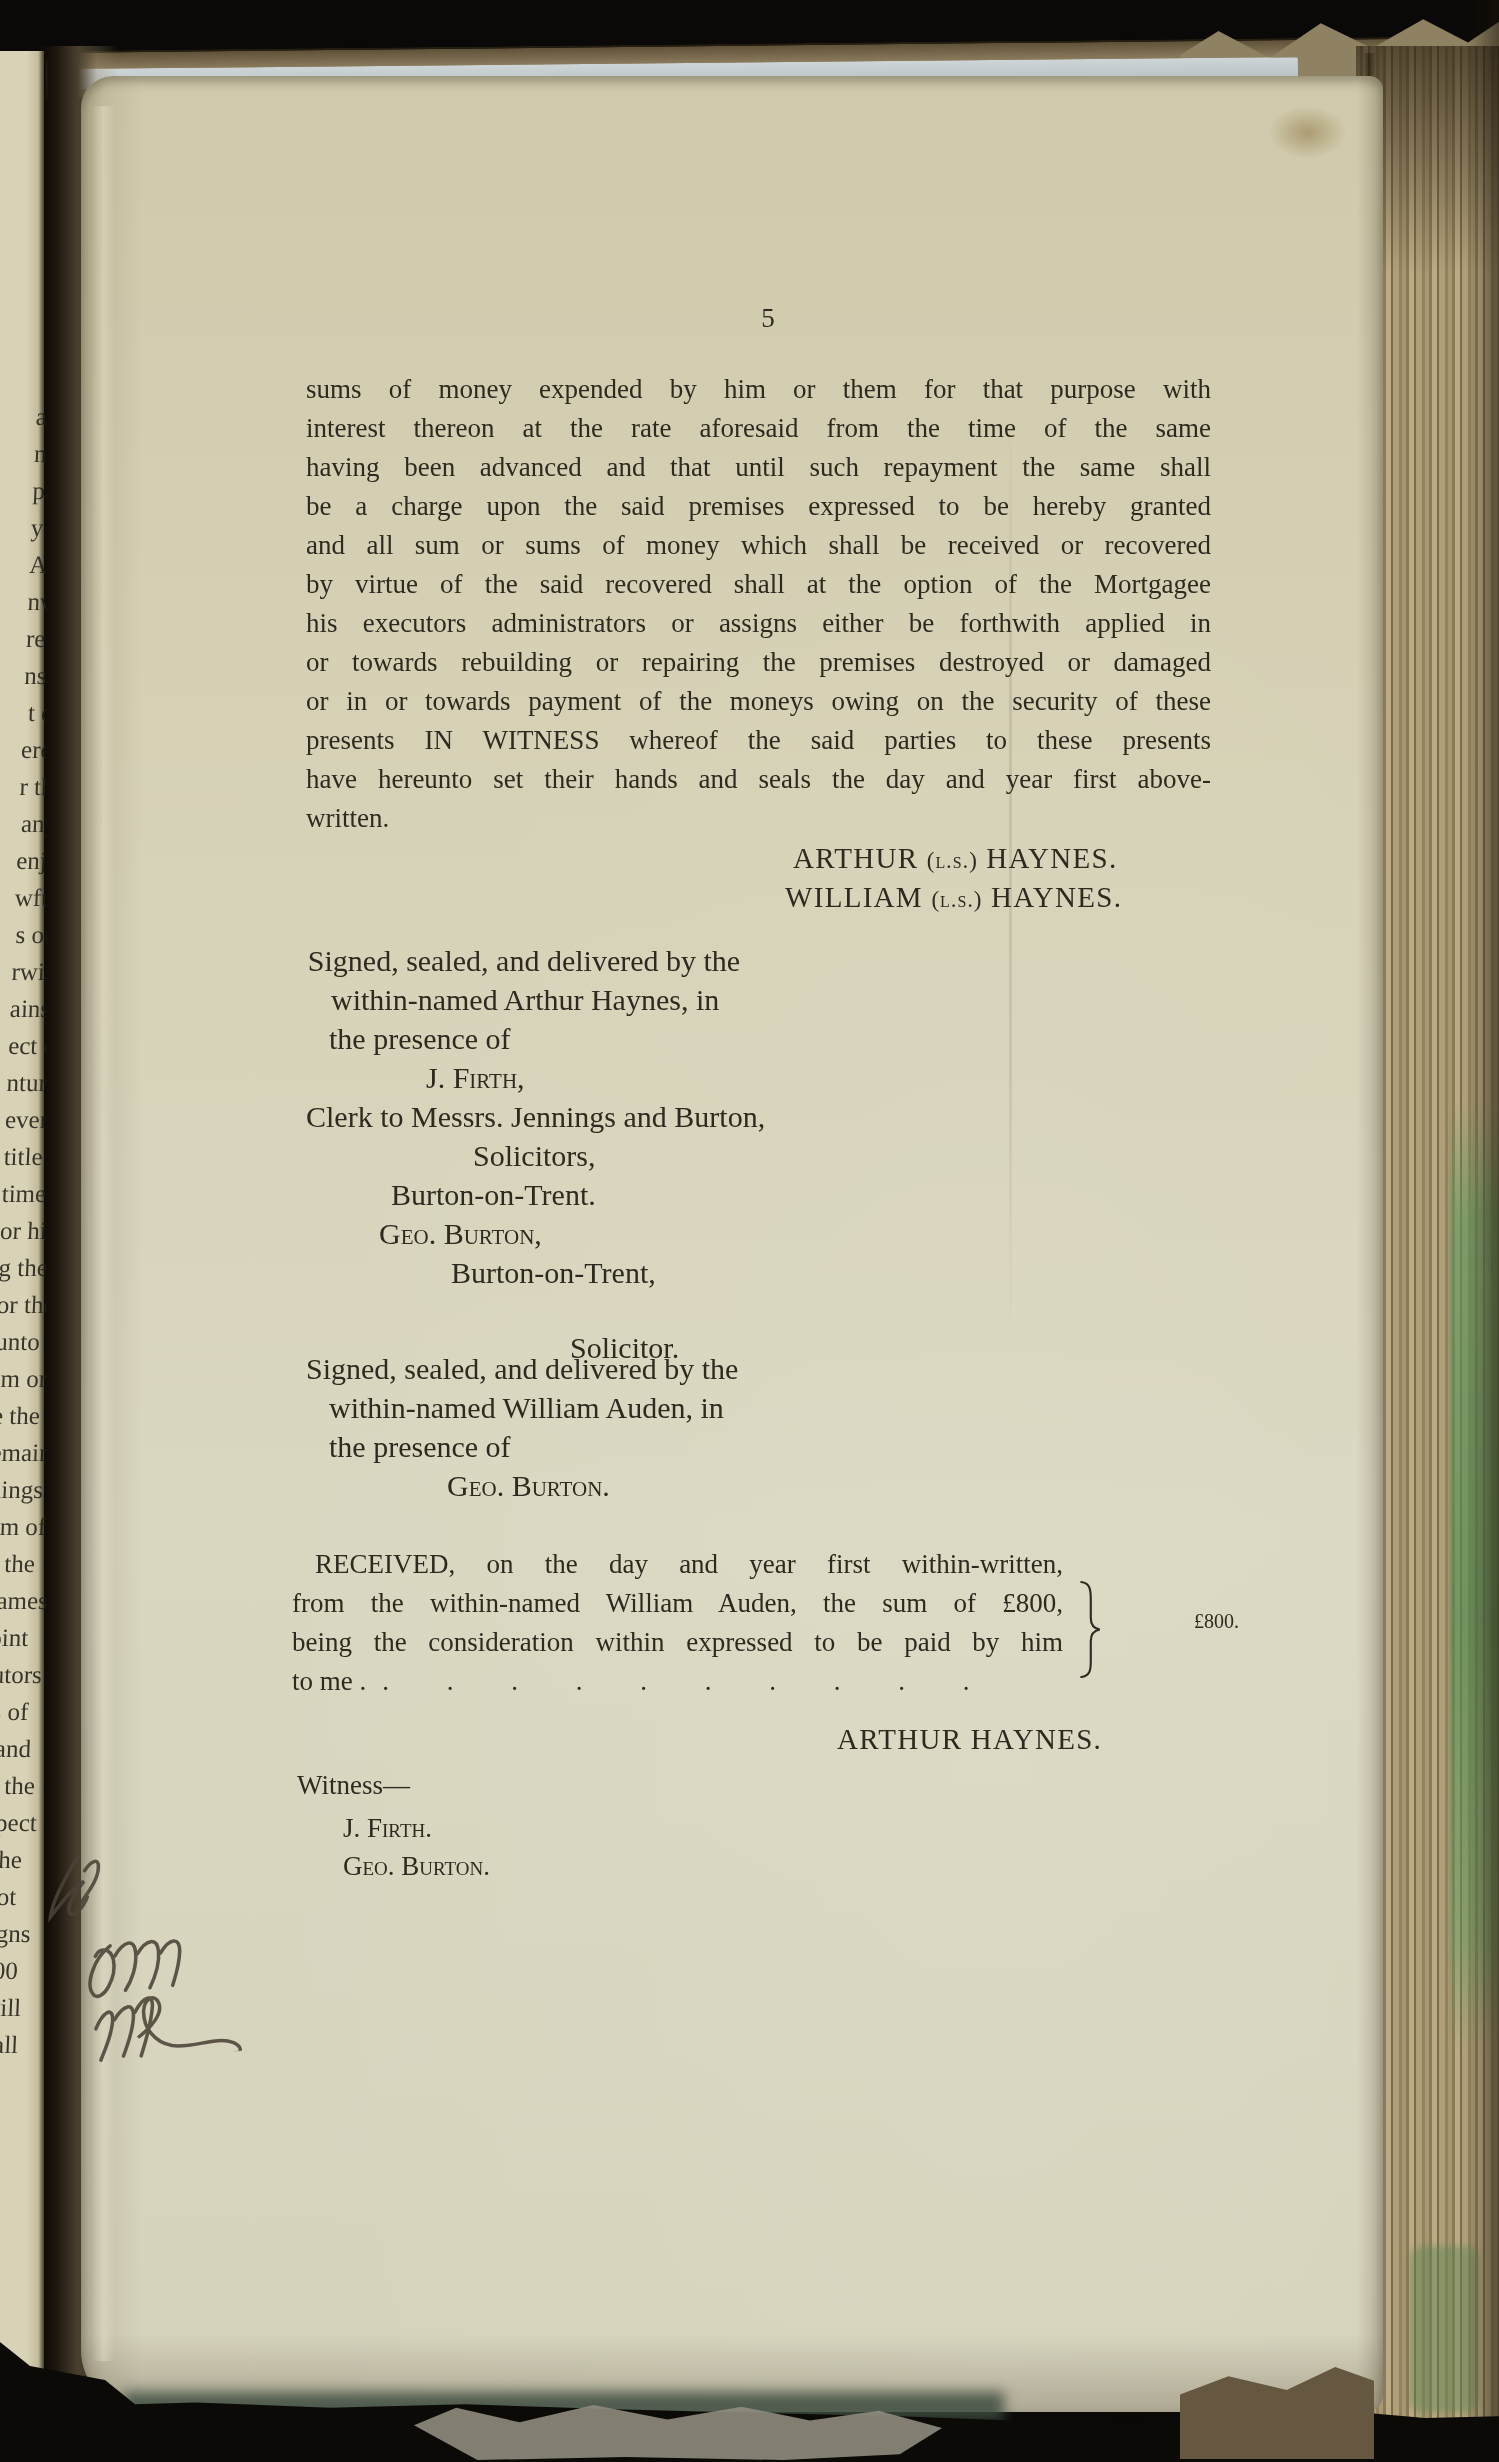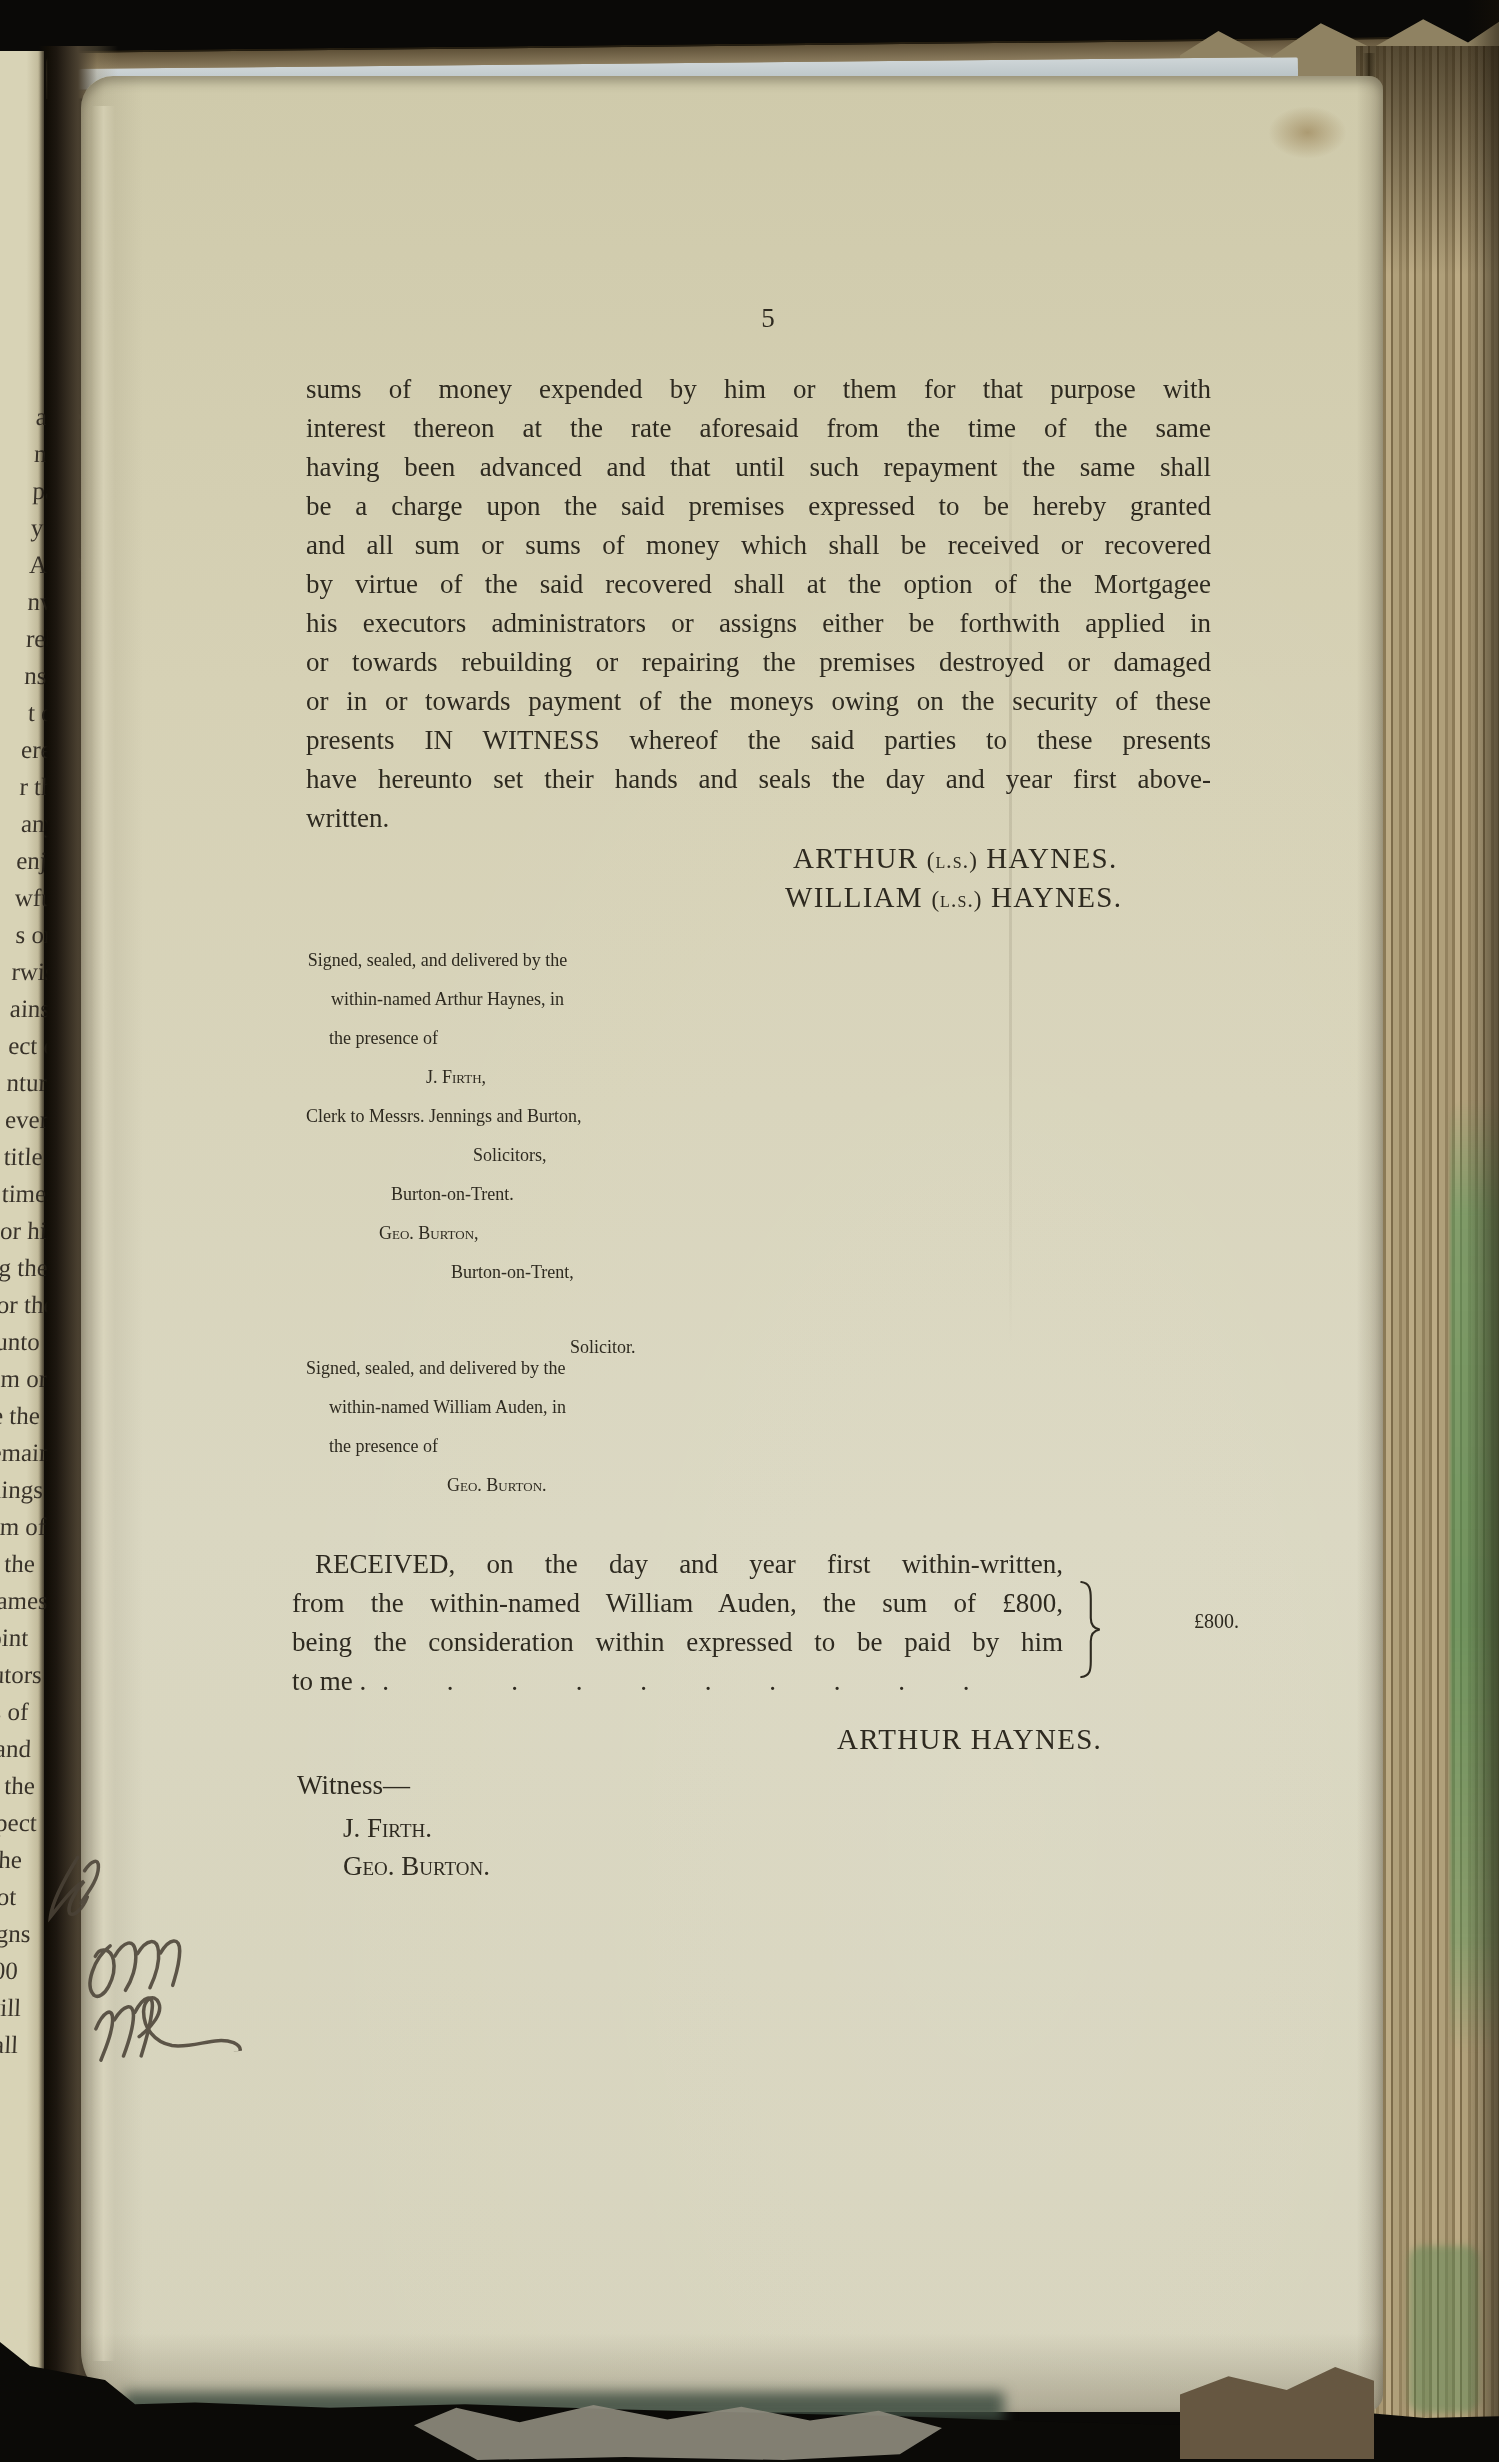--- a/index.html
+++ b/index.html
@@ -59,21 +59,21 @@
         clip-path:polygon(0 30%,25% 10%,55% 25%,80% 0,100% 15%,100% 100%,0 100%);}
   
   .pageno{position:absolute;left:740px;top:303px;width:56px;text-align:center;font-size:27px;}
   .body-block{position:absolute;left:306px;top:370px;width:905px;font-size:27px;line-height:39px;}
   .body-line{text-align:justify;text-align-last:justify;white-space:nowrap_off;}
   .body-line12{text-align-last:left;}
   .sig{position:absolute;font-size:29px;letter-spacing:1.3px;white-space:nowrap;}
   .sig .seal{font-variant:small-caps;font-size:23px;letter-spacing:0.9px;}
   .sig1{left:793px;top:842px;}
   .sig2{left:785px;top:881px;}
-  .att{position:absolute;left:306px;font-size:18px;line-height:39px;width:793px;}
+  .att{position:absolute;left:306px;font-size:30px;line-height:39px;width:793px;}
   .att1{top:941px;}
   .att2{top:1349px;}
   .att1 .aline1{margin-left:1.8px;}  .att1 .aline2{margin-left:25px;} .att1 .aline3{margin-left:23px;}
   .att1 .aline4{margin-left:120px;}.att1 .aline5{margin-left:0;}    .att1 .aline6{margin-left:167px;}
   .att1 .aline7{margin-left:85px;}.att1 .aline8{margin-left:73px;} .att1 .aline9{margin-left:145px;}
   .att1 .aline10{margin-left:264px;margin-top:36px;}
   .att2 .bline1{margin-left:0;} .att2 .bline2{margin-left:23px;} .att2 .bline3{margin-left:23px;} .att2 .bline4{margin-left:141px;}
   .att1 .aline4,.att1 .aline8,.att2 .bline4{font-variant:small-caps;}
   .receipt{position:absolute;left:292px;top:1545px;width:771px;font-size:27px;line-height:39px;}
   .receipt .rline{text-align:justify;text-align-last:justify;}

